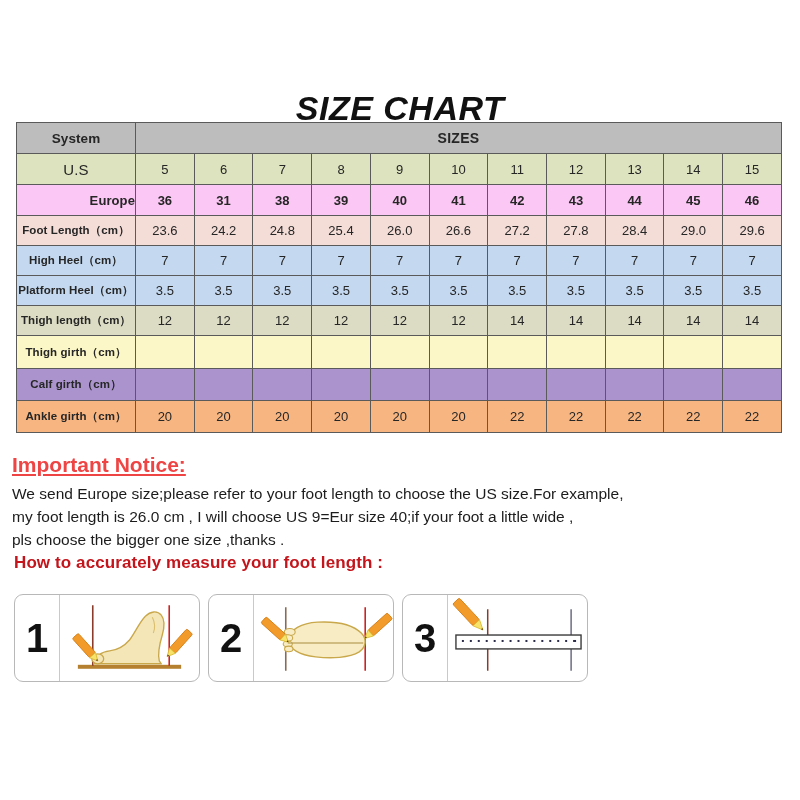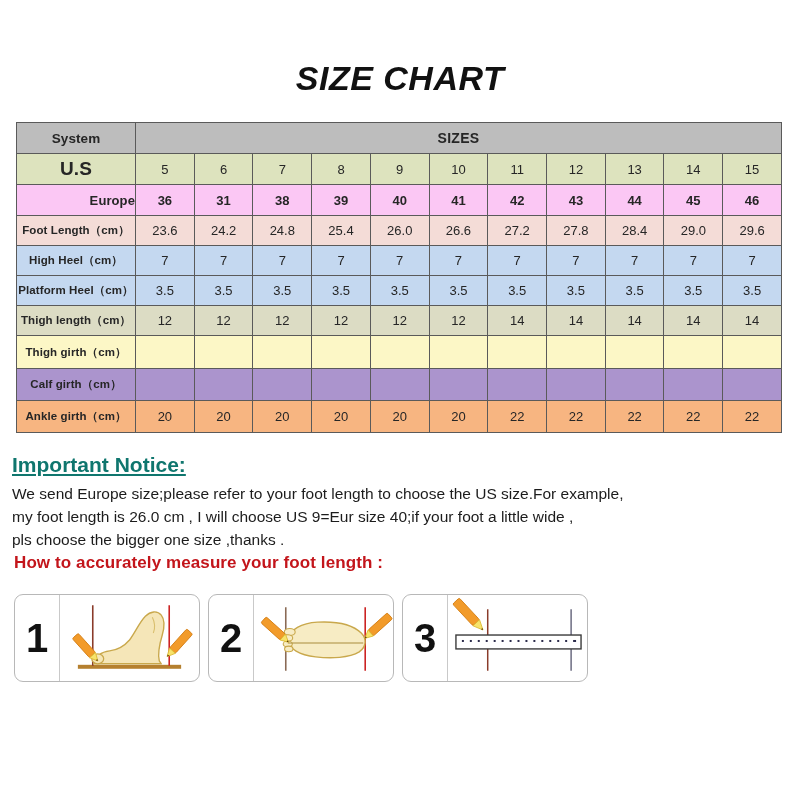--- a/index.html
+++ b/index.html
@@ -19,21 +19,21 @@
   
   .title {
     text-align: center;
     font-family: "Liberation Sans", sans-serif;
     font-style: italic;
     font-weight: bold;
     font-size: 34px;
     letter-spacing: 0.5px;
     color: #111111;
     margin: 0;
-    padding-top: 58px;
+    padding-top: 88px;
     line-height: 40px;
   }
 
   
   .table-wrap {
     position: absolute;
     left: 16px;
     top: 122px;
     width: 766px;
   }
@@ -86,39 +86,39 @@
   .c-ankle  { background: #f7b581; }
 
   
   tr.r-system td.sizes-head {
     font-weight: bold;
     font-size: 14px;
     letter-spacing: 0.3px;
   }
   tr.r-system td.rowlabel { font-size: 13.5px; }
   tr.r-us td { font-size: 13px; }
-  tr.r-us td.rowlabel { font-size: 19px; font-weight: bold; }
+  tr.r-us td.rowlabel { font-size: 15px; font-weight: normal; }
   tr.r-eu td { font-weight: bold; font-size: 13px; }
   tr.r-eu td.rowlabel { font-size: 13px; text-align: right; }
 
   
   td.raised { vertical-align: top; padding-top: 2px; }
 
   
   .notice {
     position: absolute;
     left: 12px;
     top: 452px;
     width: 770px;
   }
   .notice-heading {
     font-family: "Liberation Sans", sans-serif;
     font-weight: bold;
     font-size: 21px;
-    color: #0f766e;
+    color: #ef4444;
     text-decoration: underline;
     margin: 0 0 4px 0;
     line-height: 26px;
   }
   .notice-line {
     font-family: "Liberation Sans", sans-serif;
     font-size: 15.5px;
     color: #1c1c1c;
     line-height: 23px;
     white-space: nowrap;

